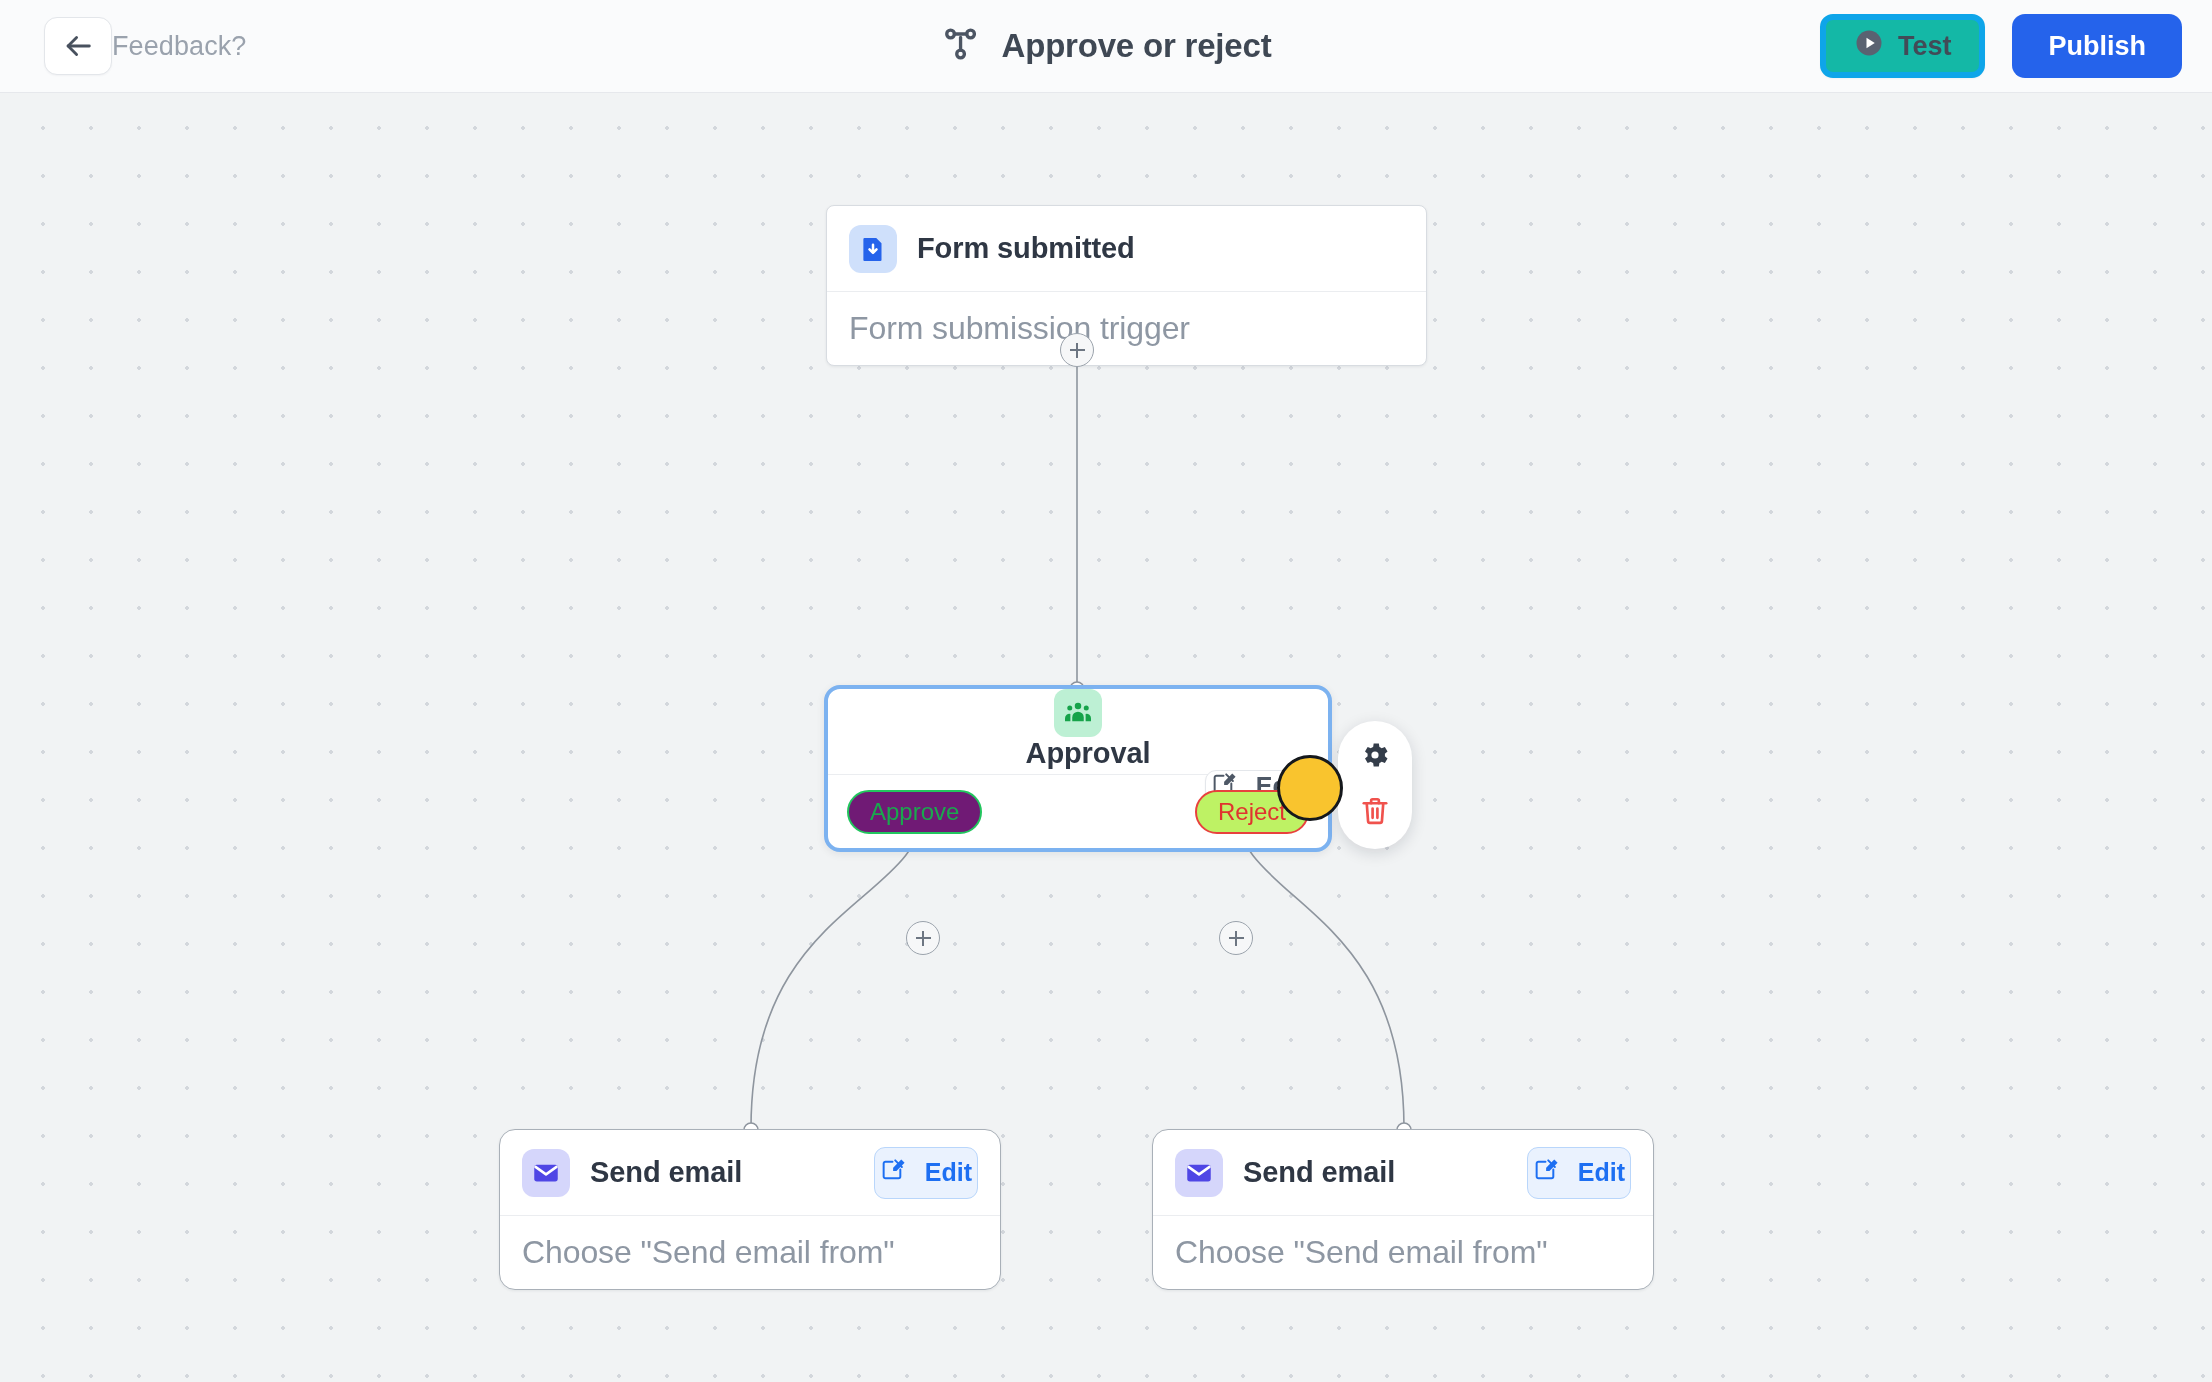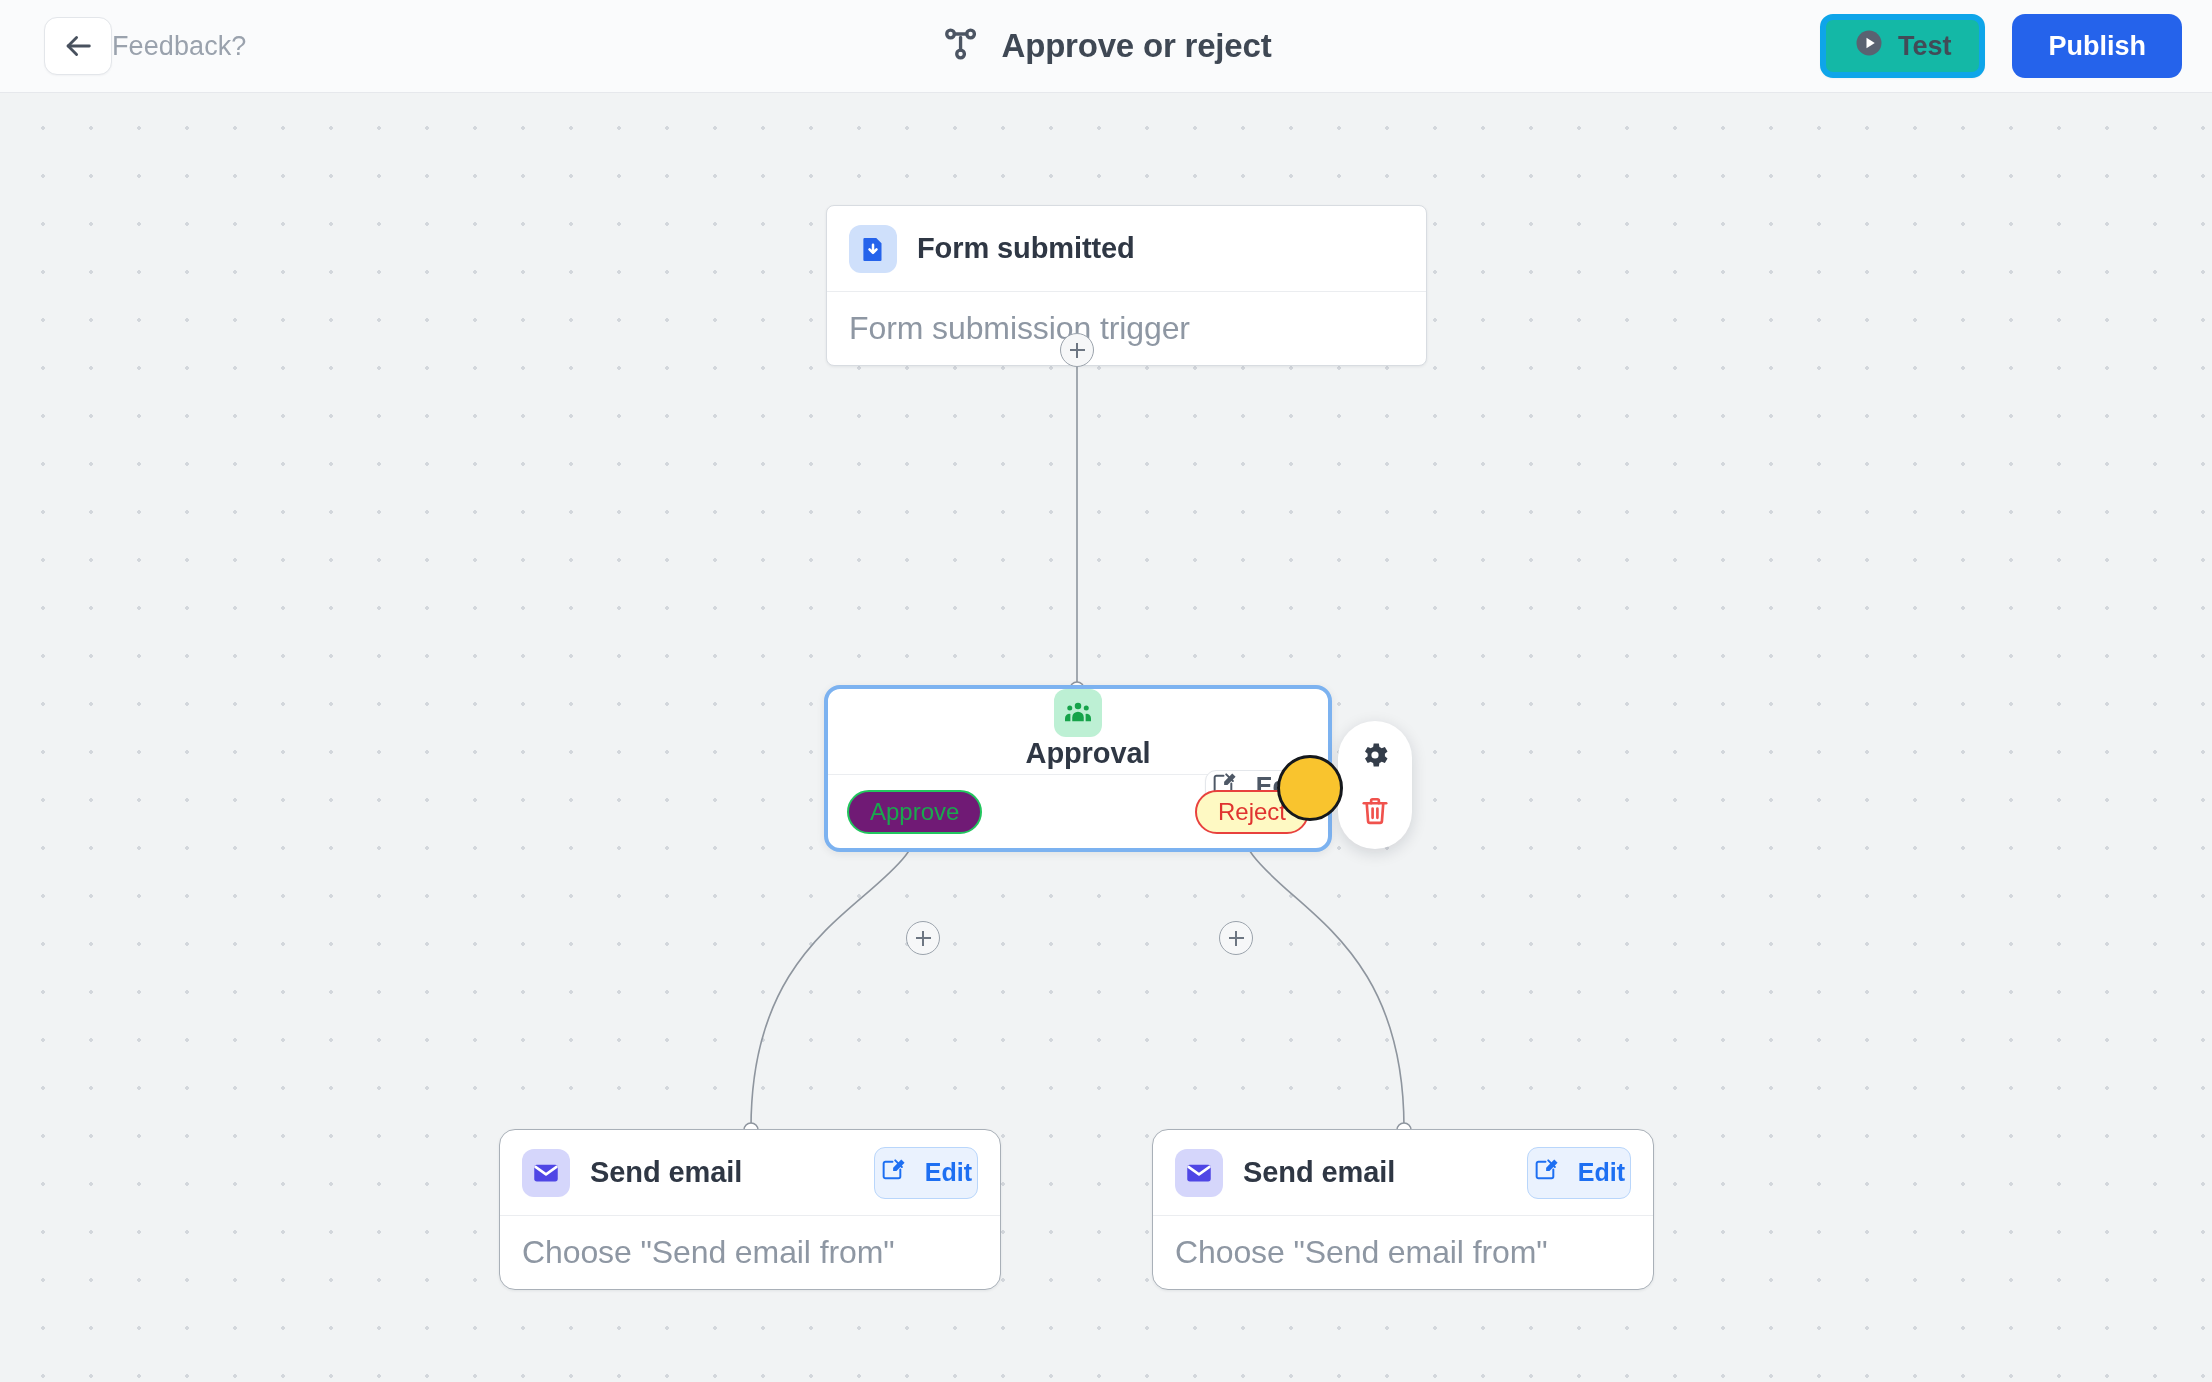--- a/index.html
+++ b/index.html
@@ -211,21 +211,21 @@
     font-weight: 400;
     white-space: nowrap;
     cursor: pointer;
   }
   .pill-approve {
     background: #701a75;
     border: 2px solid #22c55e;
     color: #1aa84e;
   }
   .pill-reject {
-    background: #fef9c3;
+    background: #bef264;
     border: 2px solid #e8413d;
     color: #e0332f;
   }
 
   
   .plus-handle {
     position: absolute;
     width: 34px; height: 34px;
     border-radius: 50%;
     background: #f6f7f8;

